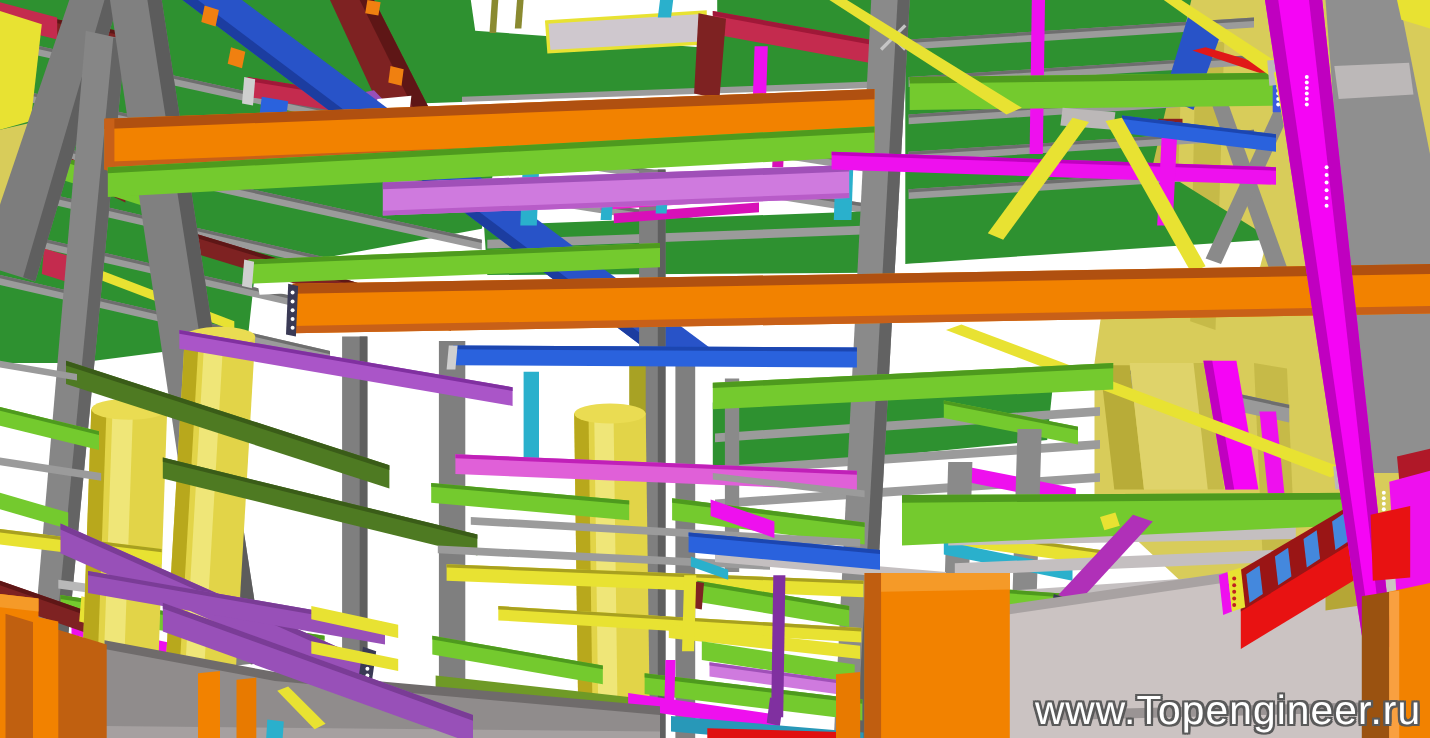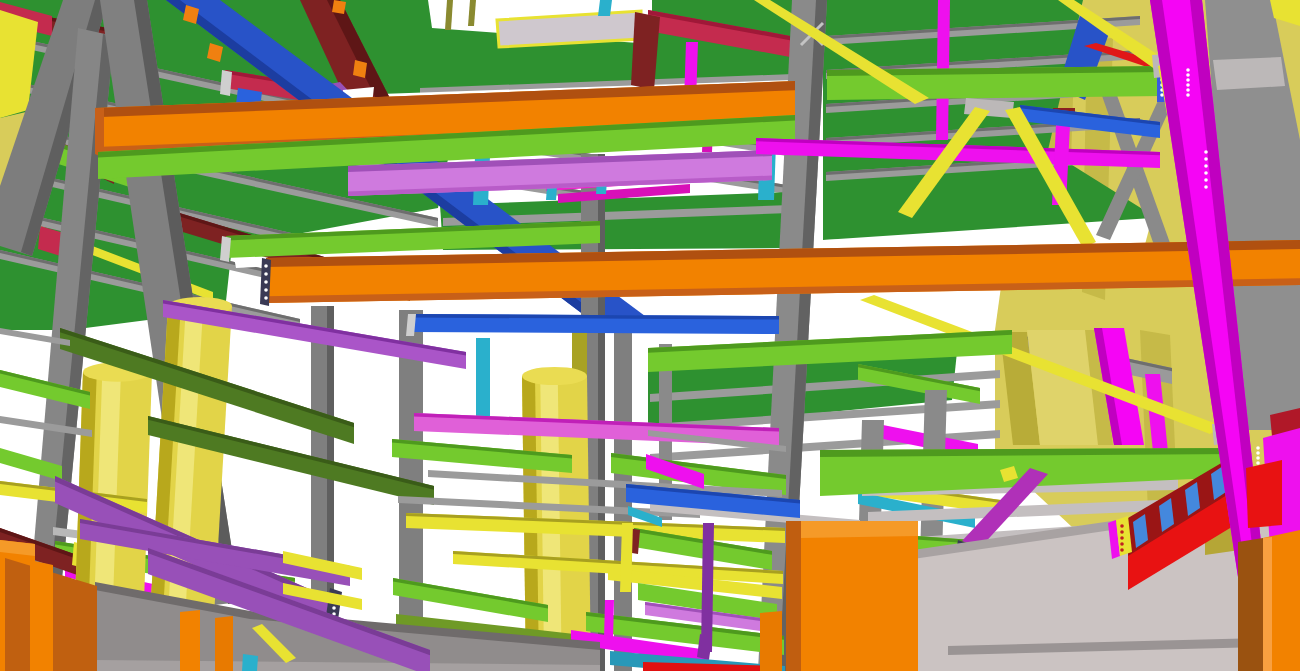--- a/index.html
+++ b/index.html
@@ -371,13 +371,14 @@
       <polygon points="30,560 53,565 53,671 30,671" fill="#F28200"></polygon>
       <polygon points="626,484 800,500 800,518 626,502" fill="#2A62DD"></polygon>
       <polygon points="626,484 800,500 800,503.6 626,487.6" fill="#1C46B0"></polygon>
       <polygon points="628,506 662,518 662,527 628,515" fill="#2AB0CC"></polygon>
       <polygon points="646,454 704,474 704,489 646,469" fill="#EE10EE"></polygon>
       <polygon points="786,521 918,521 918,671 786,671" fill="#F28200"></polygon>
       <polygon points="786,521 801,521 801,671 786,671" fill="#C05E10"></polygon>
       <polygon points="801,521 918,521 918,536 801,538" fill="#F59A28"></polygon>
       <polygon points="760,613 782,611 782,671 760,671" fill="#E87A00"></polygon>
     </svg>
+  <div class="watermark">www.Topengineer.ru</div>
 </div>
 
 </body></html>

